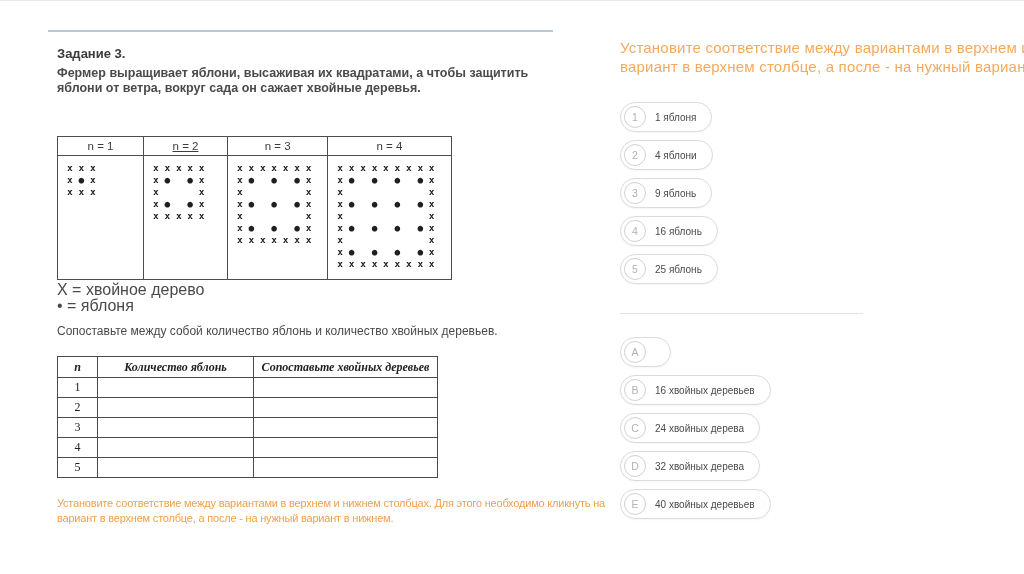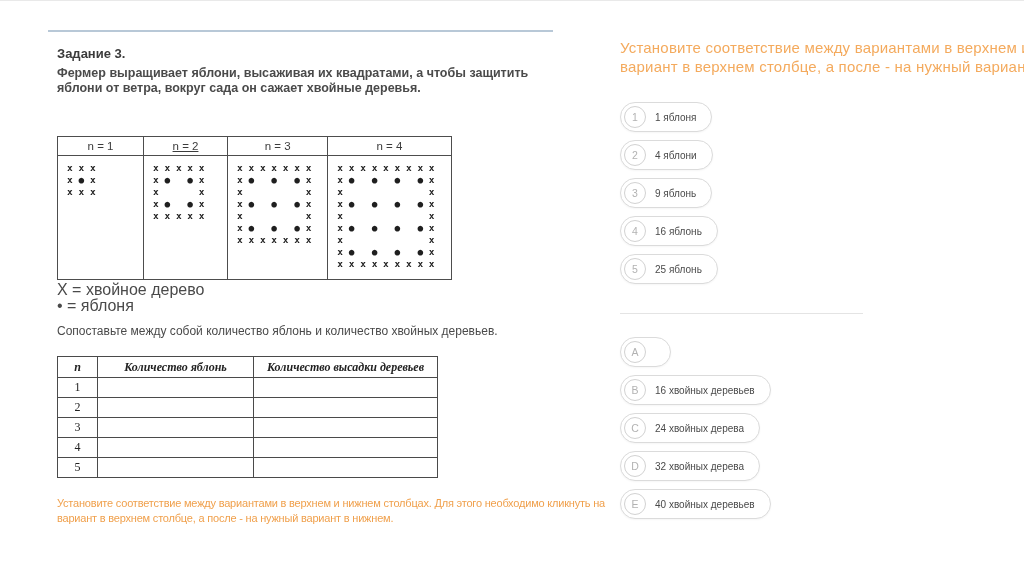--- a/index.html
+++ b/index.html
@@ -130,21 +130,21 @@
     <div>• = яблоня</div>
   </div>
 
   <div class="prompt">Сопоставьте между собой количество яблонь и количество хвойных деревьев.</div>
 
   <table class="match-table">
     <thead>
         <tr id="match-head">
           <th class="m-th c0">n</th>
           <th class="m-th c1">Количество яблонь</th>
-          <th class="m-th c2">Количество высадки деревьев</th>
+          <th class="m-th c2">Сопоставьте хвойных деревьев</th>
         </tr>
       </thead>
     <tbody id="match-body">
         <tr>
           <td class="m-td n-cell">1</td>
           <td class="m-td"></td>
           <td class="m-td"></td>
         </tr>
         <tr>
           <td class="m-td n-cell">2</td>

